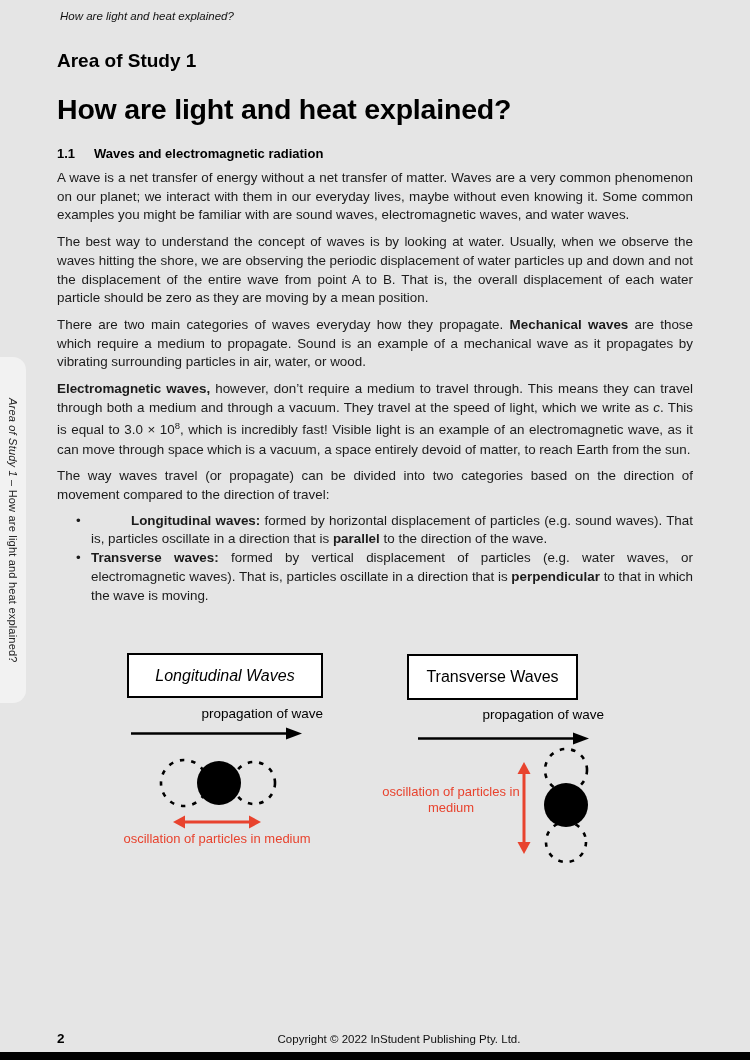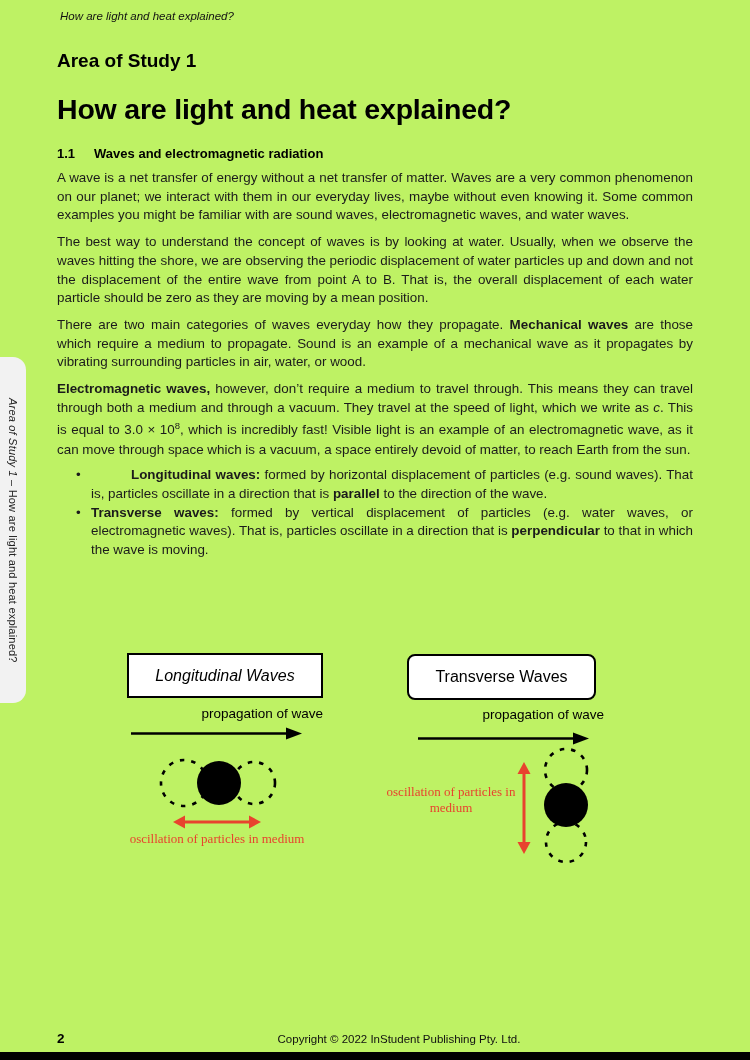--- a/index.html
+++ b/index.html
@@ -1,21 +1,21 @@
 <!DOCTYPE html>
 <html><head>
 <meta charset="utf-8">
 <style>
   * { margin: 0; padding: 0; box-sizing: border-box; }
   html, body { background: #ffffff; }
   .page {
     position: relative;
     width: 750px;
     height: 1060px;
-    background: #bef264;
+    background: #e5e5e5;
     font-family: "Liberation Sans", sans-serif;
     color: #1b1b1b;
     overflow: hidden;
   }
   .running-header {
     position: absolute;
     top: 10px;
     left: 60px;
     font-size: 11.5px;
     font-style: italic;
@@ -109,21 +109,20 @@
   }
   .prop-label {
     text-align: right;
     font-size: 13.5px;
     color: #000;
   }
   .osc-label {
     text-align: center;
     font-size: 13px;
     line-height: 16px;
-    font-family: Liberation Serif, serif;
   }
   .footer {
     position: absolute;
     top: 1029px;
     left: 0;
     width: 100%;
     height: 22px;
   }
   .footer .page-num {
     position: absolute;
@@ -168,20 +167,21 @@
     <h1 class="page-title">How are light and heat explained?</h1>
     <div class="section-heading">
       <span class="num">1.1</span>
       <span>Waves and electromagnetic radiation</span>
     </div>
 
     <p class="body-text"><span>A wave is a net transfer of energy without a net transfer of matter. Waves are a very common phenomenon on our planet; we interact with them in our everyday lives, maybe without even knowing it. Some common examples you might be familiar with are sound waves, electromagnetic waves, and water waves.</span></p>
     <p class="body-text"><span>The best way to understand the concept of waves is by looking at water. Usually, when we observe the waves hitting the shore, we are observing the periodic displacement of water particles up and down and not the displacement of the entire wave from point A to B. That is, the overall displacement of each water particle should be zero as they are moving by a mean position.</span></p>
     <p class="body-text"><span>There are two main categories of waves everyday how they propagate. </span><span style="font-weight: 700;">Mechanical waves</span><span> are those which require a medium to propagate. Sound is an example of a mechanical wave as it propagates by vibrating surrounding particles in air, water, or wood.</span></p>
     <p class="body-text"><span style="font-weight: 700;">Electromagnetic waves,</span><span> however, don’t require a medium to travel through. This means they can travel through both a medium and through a vacuum. They travel at the speed of light, which we write as </span><span style="font-style: italic;">c</span><span>. This is equal to 3.0 × 10</span><sup>8</sup><span>, which is incredibly fast! Visible light is an example of an electromagnetic wave, as it can move through space which is a vacuum, a space entirely devoid of matter, to reach Earth from the sun.</span></p>
+    <p class="body-text"><span>The way waves travel (or propagate) can be divided into two categories based on the direction of movement compared to the direction of travel:</span></p>
 
     <div class="bullet-list">
       <div class="bullet-item">
         <span class="marker">•</span>
         <span><span style="font-weight: 700; padding-left: 40px;">Longitudinal waves:</span><span> formed by horizontal displacement of particles (e.g. sound waves). That is, particles oscillate in a direction that is </span><span style="font-weight: 700;">parallel</span><span> to the direction of the wave.</span></span>
       </div>
       <div class="bullet-item">
         <span class="marker">•</span>
         <span><span style="font-weight: 700;">Transverse waves:</span><span> formed by vertical displacement of particles (e.g. water waves, or electromagnetic waves). That is, particles oscillate in a direction that is </span><span style="font-weight: 700;">perpendicular</span><span> to that in which the wave is moving.</span></span>
       </div>
@@ -201,21 +201,21 @@
       <circle cx="101" cy="29" r="21" fill="none" stroke="#000" stroke-width="2.6" stroke-dasharray="4.5 7"></circle>
       <circle cx="66" cy="29" r="22" fill="#000"></circle>
     </svg>
     <svg class="abs" style="left:116px; top:164px;" width="88" height="16" viewBox="0 0 88 16">
       <line x1="9" y1="8" x2="79" y2="8" stroke="#e8432e" stroke-width="3"></line>
       <polygon points="12,1.5 0,8 12,14.5" fill="#e8432e"></polygon>
       <polygon points="76,1.5 88,8 76,14.5" fill="#e8432e"></polygon>
     </svg>
     <div class="abs osc-label" style="left:32px; top:181px; width:256px; color:#e8432e;">oscillation of particles in medium</div>
 
-    <div class="abs diagram-title" style="left:350px; top:4px; width:189px; height:46px;border-radius:8px;">Transverse Waves</div>
+    <div class="abs diagram-title" style="left:350px; top:4px; width:171px; height:46px;">Transverse Waves</div>
     <div class="abs prop-label" style="left:350px; top:57px; width:197px;">propagation of wave</div>
     <svg class="abs" style="left:361px; top:82px;" width="172" height="13" viewBox="0 0 172 13">
       <line x1="0" y1="6.5" x2="158" y2="6.5" stroke="#000" stroke-width="2.6"></line>
       <polygon points="155,0.5 171,6.5 155,12.5" fill="#000"></polygon>
     </svg>
     <div class="abs osc-label" style="left:318px; top:134px; width:152px; color:#e8432e;">oscillation of particles in medium</div>
     <svg class="abs" style="left:459px; top:112px;" width="16" height="92" viewBox="0 0 16 92">
       <line x1="8" y1="9" x2="8" y2="83" stroke="#e8432e" stroke-width="3"></line>
       <polygon points="1.5,12 8,0 14.5,12" fill="#e8432e"></polygon>
       <polygon points="1.5,80 8,92 14.5,80" fill="#e8432e"></polygon>

